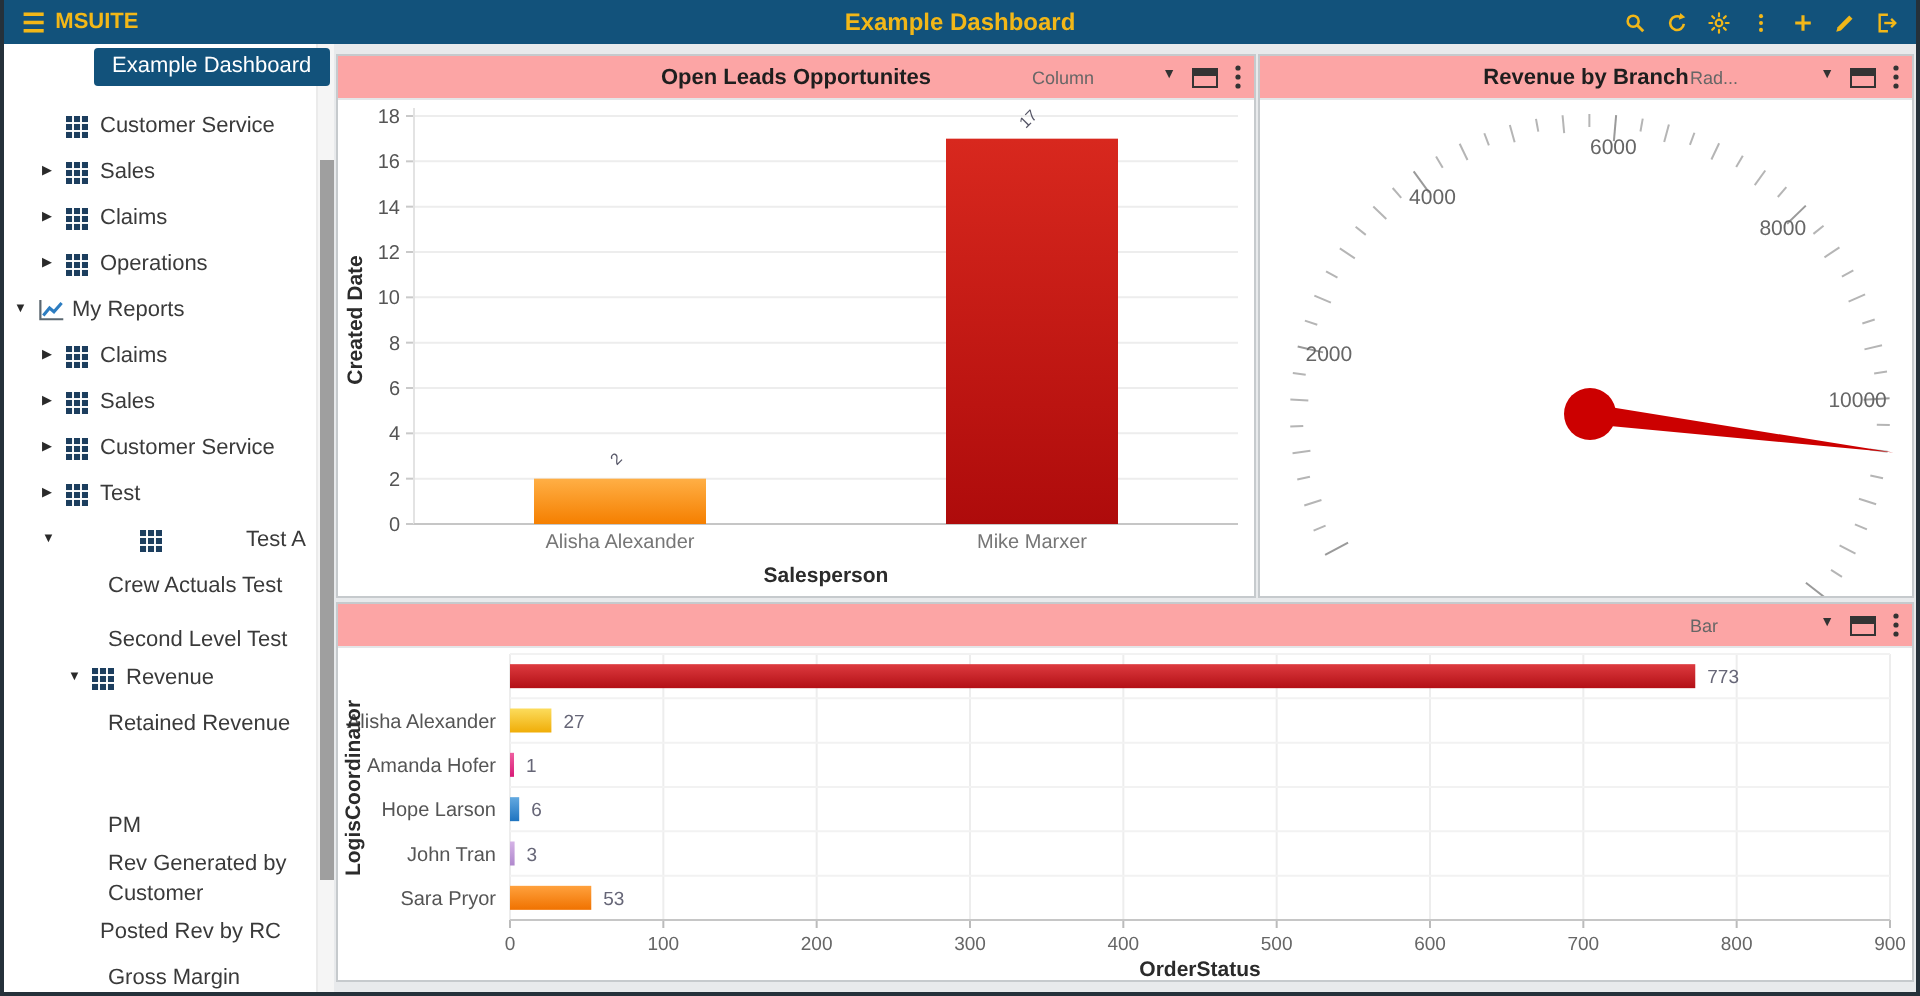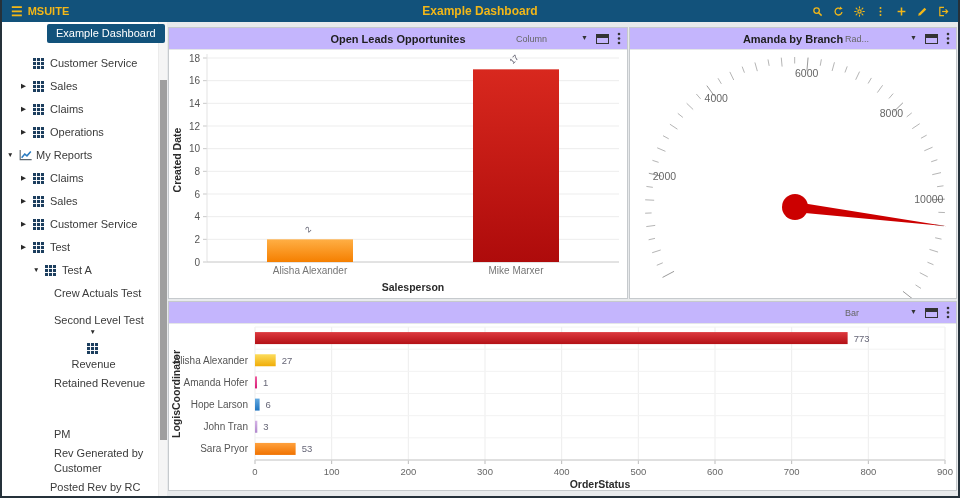--- a/index.html
+++ b/index.html
@@ -28,21 +28,21 @@
   .sb-icon{flex:0 0 17px;width:17px;display:flex;align-items:center}
   .sb-label{padding-right:4px}
   .sb-scroll{position:absolute;right:0;top:0;bottom:0;width:9px;background:#f5f5f5;border-left:1px solid #ebebeb}
   .sb-thumb{position:absolute;left:1px;width:7px;top:58px;height:360px;background:#9f9f9f;cursor:grab}
   
   .main{flex:1;position:relative;background:#e8eaec}
   .panel{position:absolute;background:#fff;border:1px solid #c6cacd;display:flex;flex-direction:column}
   #panel-open-leads{left:1px;top:5px;width:460px;height:272px}
   #panel-revenue{left:462px;top:5px;width:328px;height:272px}
   #panel-orders{left:1px;top:279px;width:789px;height:190px}
-  .p-header{height:22px;flex:0 0 auto;background:#c4b5fd;border-bottom:1px solid #e4e6e8;
+  .p-header{height:22px;flex:0 0 auto;background:#fca5a5;border-bottom:1px solid #e4e6e8;
     position:relative;display:flex;align-items:center}
   .p-title{position:absolute;left:0;right:0;text-align:center;font-weight:bold;font-size:11px;color:#1e1e1e}
   .p-controls{margin-left:auto;display:flex;align-items:center;gap:8px;padding-right:6px;z-index:1}
   .p-select{display:flex;justify-content:space-between;align-items:flex-start;width:72px;
     font-size:9px;color:#666;cursor:pointer}
   .p-select .arrow{font-size:7px;color:#333}
   .win-icon{width:13px;height:10px;border:1.5px solid #333;border-top:4px solid #333;cursor:pointer}
   .kebab{cursor:pointer;display:block}
   .kebab svg{width:4px;height:13px;display:block}
   .p-body{flex:1;position:relative;overflow:hidden}
@@ -253,21 +253,21 @@
                 <rect x="0" y="4.35" width="3.3" height="3.3"></rect>
                 <rect x="4.35" y="4.35" width="3.3" height="3.3"></rect>
                 <rect x="8.7" y="4.35" width="3.3" height="3.3"></rect>
                 <rect x="0" y="8.7" width="3.3" height="3.3"></rect>
                 <rect x="4.35" y="8.7" width="3.3" height="3.3"></rect>
                 <rect x="8.7" y="8.7" width="3.3" height="3.3"></rect>
               </svg>
             </span>
             <span class="sb-label">Test</span>
           </div>
-          <div class="sb-item" style="padding-left: 31px;">
+          <div class="sb-item" style="padding-left: 19px; justify-content: space-between;">
             <span class="caret">▼</span>
             <span class="sb-icon">
               <svg viewBox="0 0 12 12" width="11" height="11" fill="#1c3e5e">
                 <rect x="0" y="0" width="3.3" height="3.3"></rect>
                 <rect x="4.35" y="0" width="3.3" height="3.3"></rect>
                 <rect x="8.7" y="0" width="3.3" height="3.3"></rect>
                 <rect x="0" y="4.35" width="3.3" height="3.3"></rect>
                 <rect x="4.35" y="4.35" width="3.3" height="3.3"></rect>
                 <rect x="8.7" y="4.35" width="3.3" height="3.3"></rect>
                 <rect x="0" y="8.7" width="3.3" height="3.3"></rect>
@@ -276,21 +276,21 @@
               </svg>
             </span>
             <span class="sb-label">Test A</span>
           </div>
           <div class="sb-item" style="padding-left: 52px;">
             <span class="sb-label">Crew Actuals Test</span>
           </div>
           <div class="sb-item" style="padding-left: 52px; align-items: flex-end;">
             <span class="sb-label">Second Level Test</span>
           </div>
-          <div class="sb-item" style="padding-left: 32px; flex-direction: column;">
+          <div class="sb-item" style="padding-left: 32px;">
             <span class="caret">▼</span>
             <span class="sb-icon">
               <svg viewBox="0 0 12 12" width="11" height="11" fill="#1c3e5e">
                 <rect x="0" y="0" width="3.3" height="3.3"></rect>
                 <rect x="4.35" y="0" width="3.3" height="3.3"></rect>
                 <rect x="8.7" y="0" width="3.3" height="3.3"></rect>
                 <rect x="0" y="4.35" width="3.3" height="3.3"></rect>
                 <rect x="4.35" y="4.35" width="3.3" height="3.3"></rect>
                 <rect x="8.7" y="4.35" width="3.3" height="3.3"></rect>
                 <rect x="0" y="8.7" width="3.3" height="3.3"></rect>
@@ -393,21 +393,21 @@
               <text x="347" y="11.333333333333343" text-anchor="middle" font-size="8" fill="#556" transform="rotate(-45 347 11.333333333333343)">17</text>
               <text x="347" y="224" text-anchor="middle" font-size="10" fill="#767676">Mike Marxer</text>
               <text x="244" y="241" text-anchor="middle" font-size="10.5" font-weight="bold" fill="#2b2b2b">Salesperson</text>
               <text x="12" y="110" text-anchor="middle" font-size="10.5" font-weight="bold" fill="#2b2b2b" transform="rotate(-90 12 110)">Created Date</text>
             </svg>
         </div>
       </div>
 
       <div class="panel" id="panel-revenue">
         <div class="p-header">
-          <div class="p-title">Amanda by Branch</div>
+          <div class="p-title">Revenue by Branch</div>
           <div class="p-controls">
             <div class="p-select">
               <span>Rad...</span>
               <span class="arrow">▼</span>
             </div>
             <div class="win-icon"></div>
             <span class="kebab">
               <svg viewBox="0 0 4 13">
                   <g fill="#333">
                     <circle cx="2" cy="2" r="1.3"></circle>

